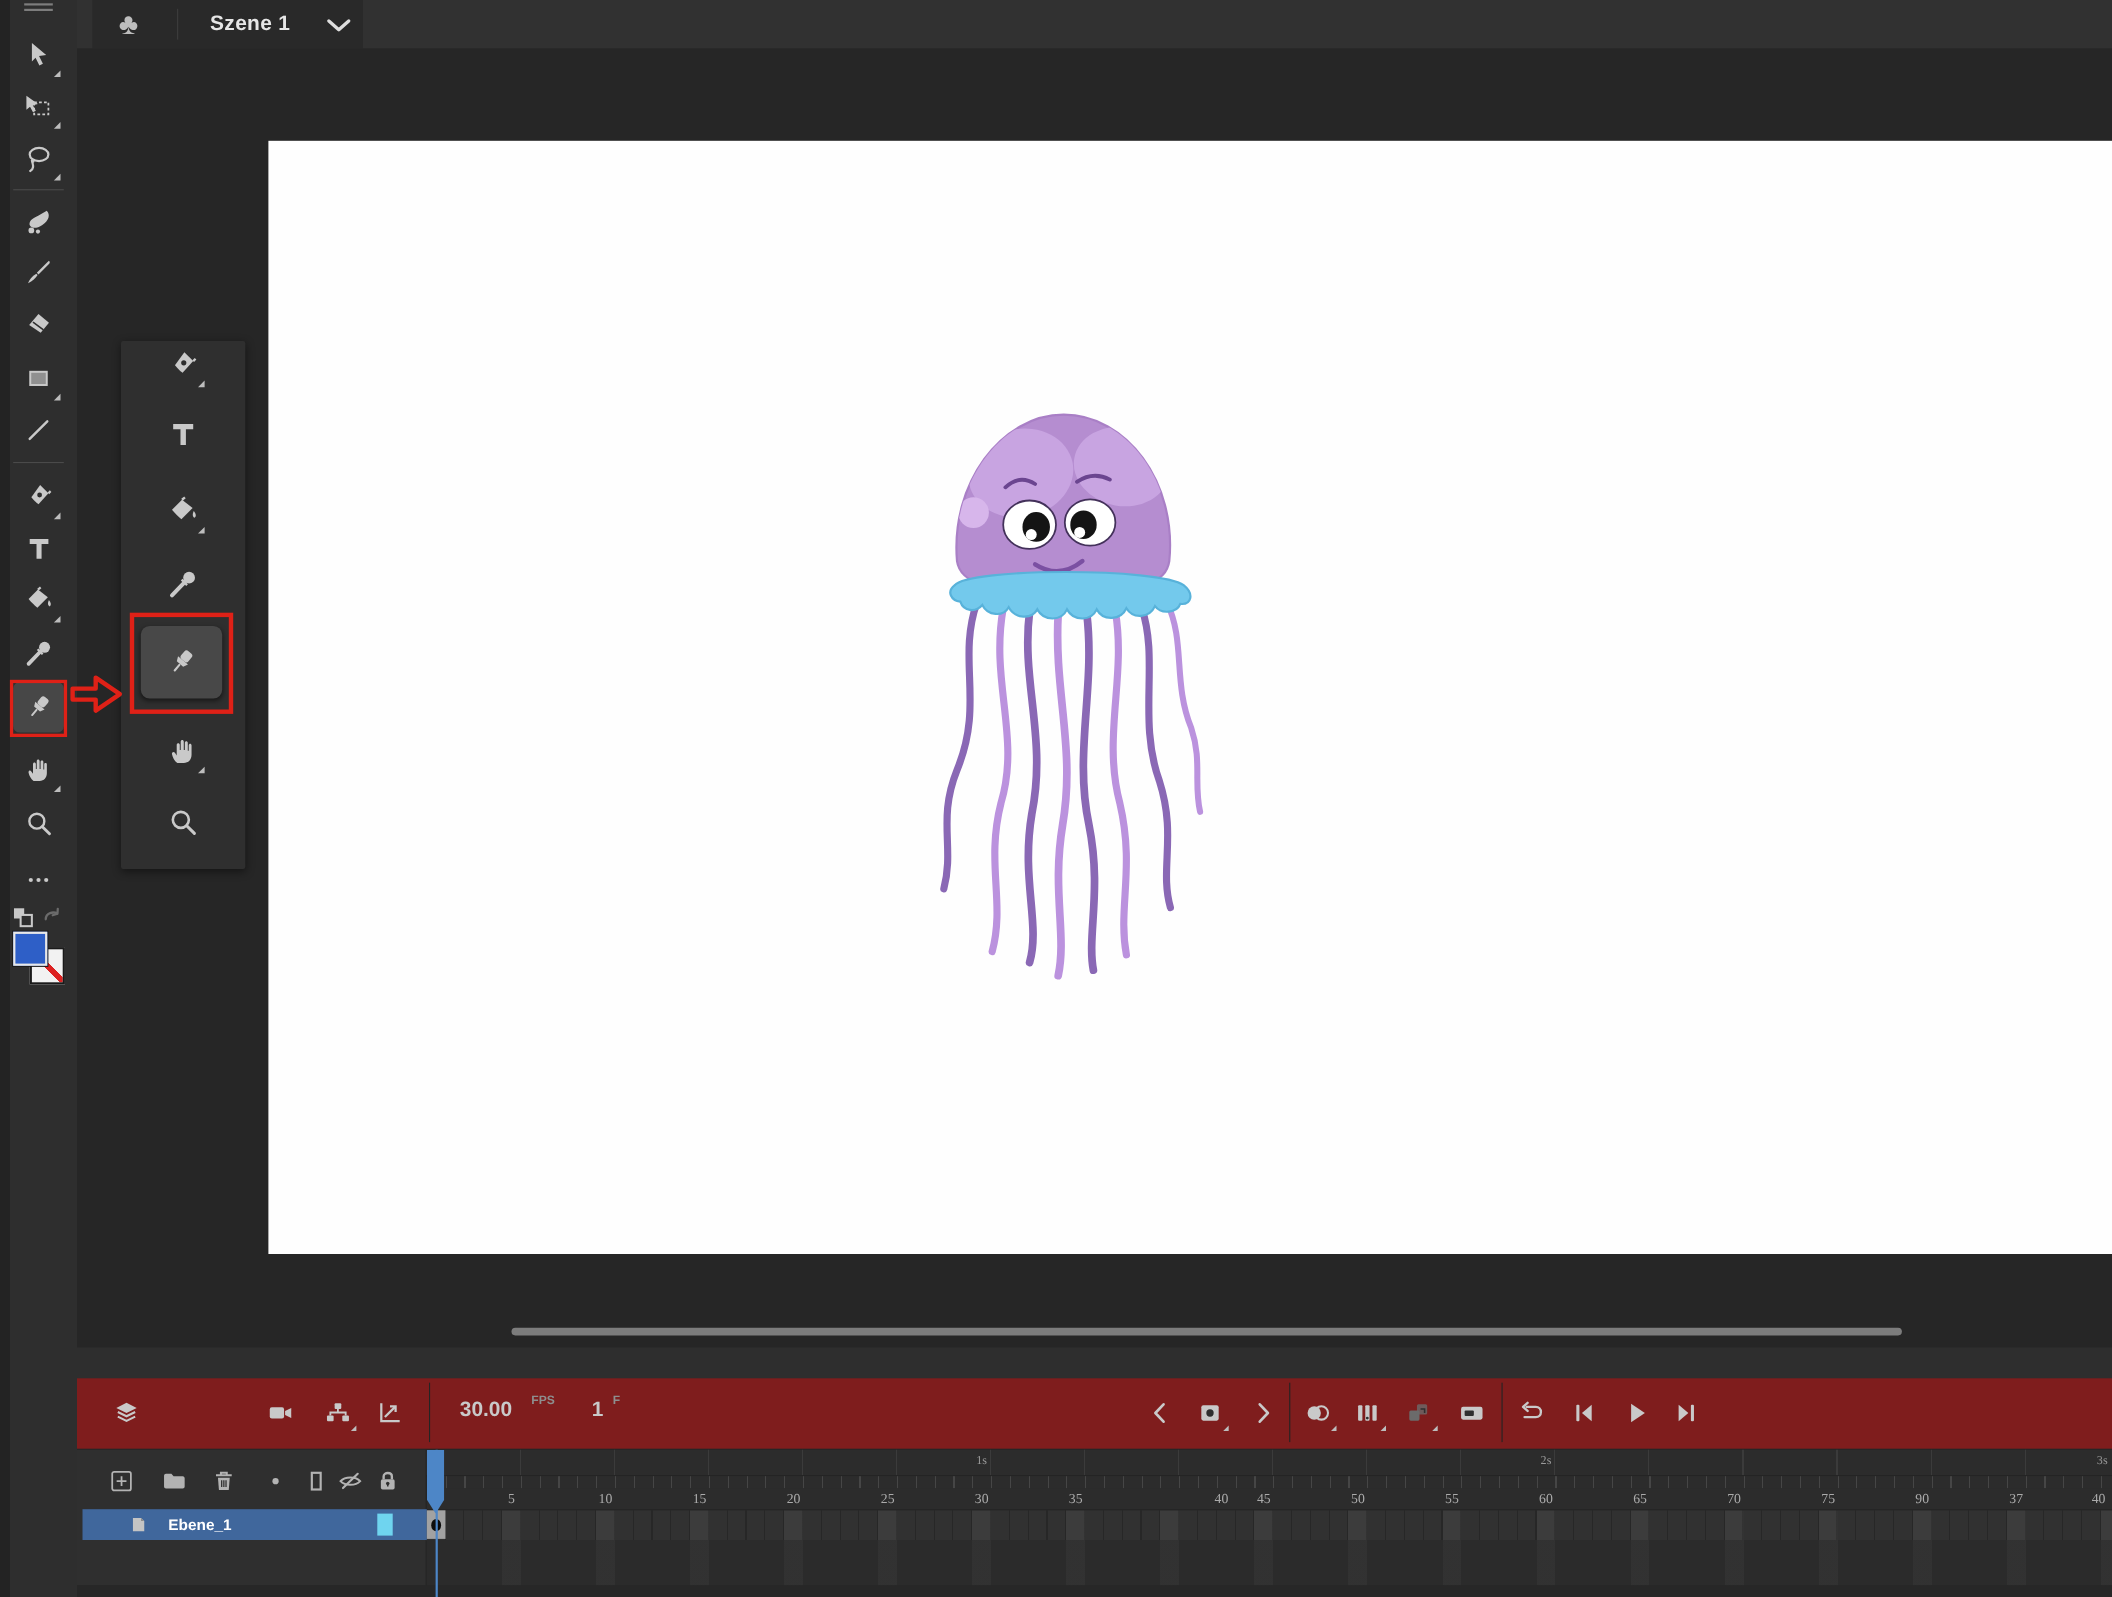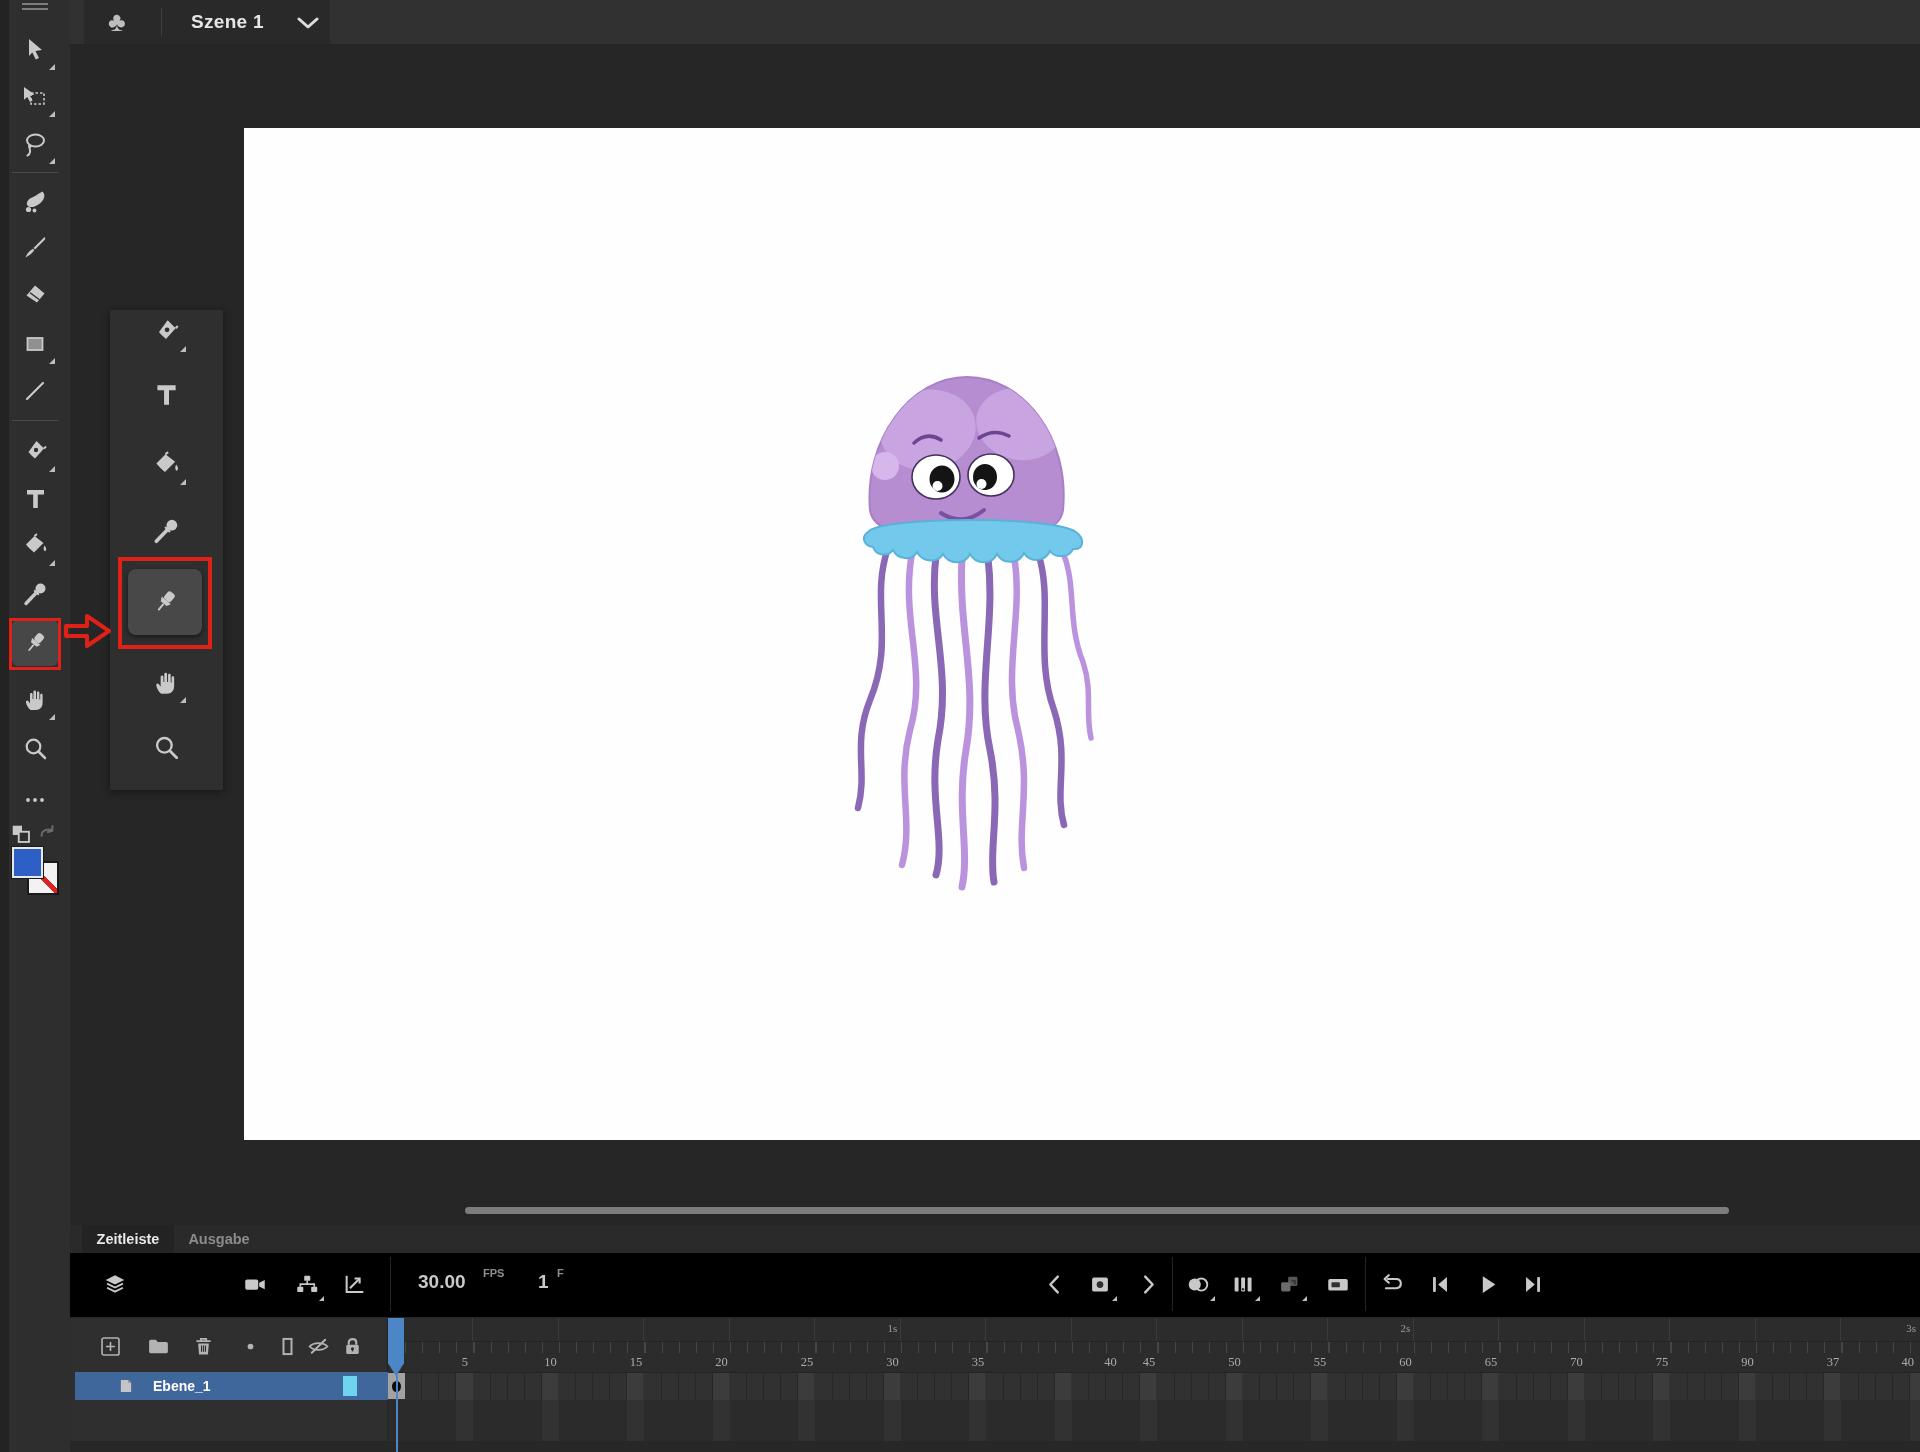--- a/index.html
+++ b/index.html
@@ -38,21 +38,21 @@
   
   .red-box{position:absolute;border:3px solid #df2117;pointer-events:none;}
   
   #h-scrollbar{position:absolute;left:465px;top:1207px;width:1264px;height:7px;background:#7c7c7c;border-radius:4px;}
   
   #tl{position:absolute;left:70px;top:1225px;width:1850px;height:227px;background:#2e2e2e;}
   #tl-tabs{position:absolute;left:0;top:0;width:1850px;height:28px;background:#2a2a2a;}
   .tl-tab{position:absolute;top:0;height:28px;line-height:28px;text-align:center;font-size:14.5px;font-weight:bold;}
   #tab-zeitleiste{left:12px;width:92px;background:#232323;color:#e8e8e8;}
   #tab-ausgabe{left:106px;width:86px;color:#8c8c8c;}
-  #tl-toolbar{position:absolute;left:0;top:28px;width:1850px;height:64px;background:#000000;border-bottom:5px solid #262626;}
+  #tl-toolbar{position:absolute;left:0;top:28px;width:1850px;height:64px;background:#7f1d1d;border-bottom:5px solid #262626;}
   .tlc{position:absolute;top:17px;width:30px;height:30px;display:flex;align-items:center;justify-content:center;
        background:transparent;border:none;padding:0;cursor:pointer;}
   .tlc .corner{position:absolute;right:-2px;bottom:-1px;width:0;height:0;border-left:5px solid transparent;border-bottom:5px solid #bdbdbd;}
   .v-sep{position:absolute;top:4px;width:1px;height:54px;background:#242424;}
   .fps-num{position:absolute;top:18px;font-size:19px;font-weight:bold;color:#c9c9c9;}
   .fps-sup{position:absolute;top:14px;font-size:11px;color:#8e8e8e;font-weight:bold;}
   
   #tl-left{position:absolute;left:0;top:93px;width:318px;height:134px;background:#2f2f2f;}
   .lp-btn{position:absolute;top:14px;width:28px;height:28px;display:flex;align-items:center;justify-content:center;
           background:transparent;border:none;padding:0;cursor:pointer;color:#b3b3b3;}
@@ -465,24 +465,20 @@
 
   <div class="red-box" style="left:9px;top:618px;width:46px;height:46px"></div>
   <svg class="abs" style="left:63px;top:611px;z-index:20" width="50" height="40" viewBox="0 0 50 40">
     <polygon points="3,15 24,15 24,5 46,20 24,35 24,25 3,25" fill="none" stroke="#df2117" stroke-width="4" stroke-linejoin="round"></polygon>
   </svg>
   <div class="red-box" style="left:118px;top:557px;width:86px;height:84px;border-width:4px;z-index:20"></div>
 
   <div id="h-scrollbar"></div>
 
   <div id="tl">
-    <div id="tl-tabs">
-      <div class="tl-tab" id="tab-zeitleiste">Zeitleiste</div>
-      <div class="tl-tab" id="tab-ausgabe">Ausgabe</div>
-    </div>
 
     <div id="tl-toolbar">
       <div id="tl-toolbar-left">
           <button class="tlc" style="left: 30px;">
             <svg viewBox="0 0 28 28" width="26" height="26" class="icon">
               <use href="#i-layers-view"></use>
             </svg>
           </button>
           <button class="tlc" style="left: 170px;">
             <svg viewBox="0 0 28 28" width="26" height="26" class="icon">

